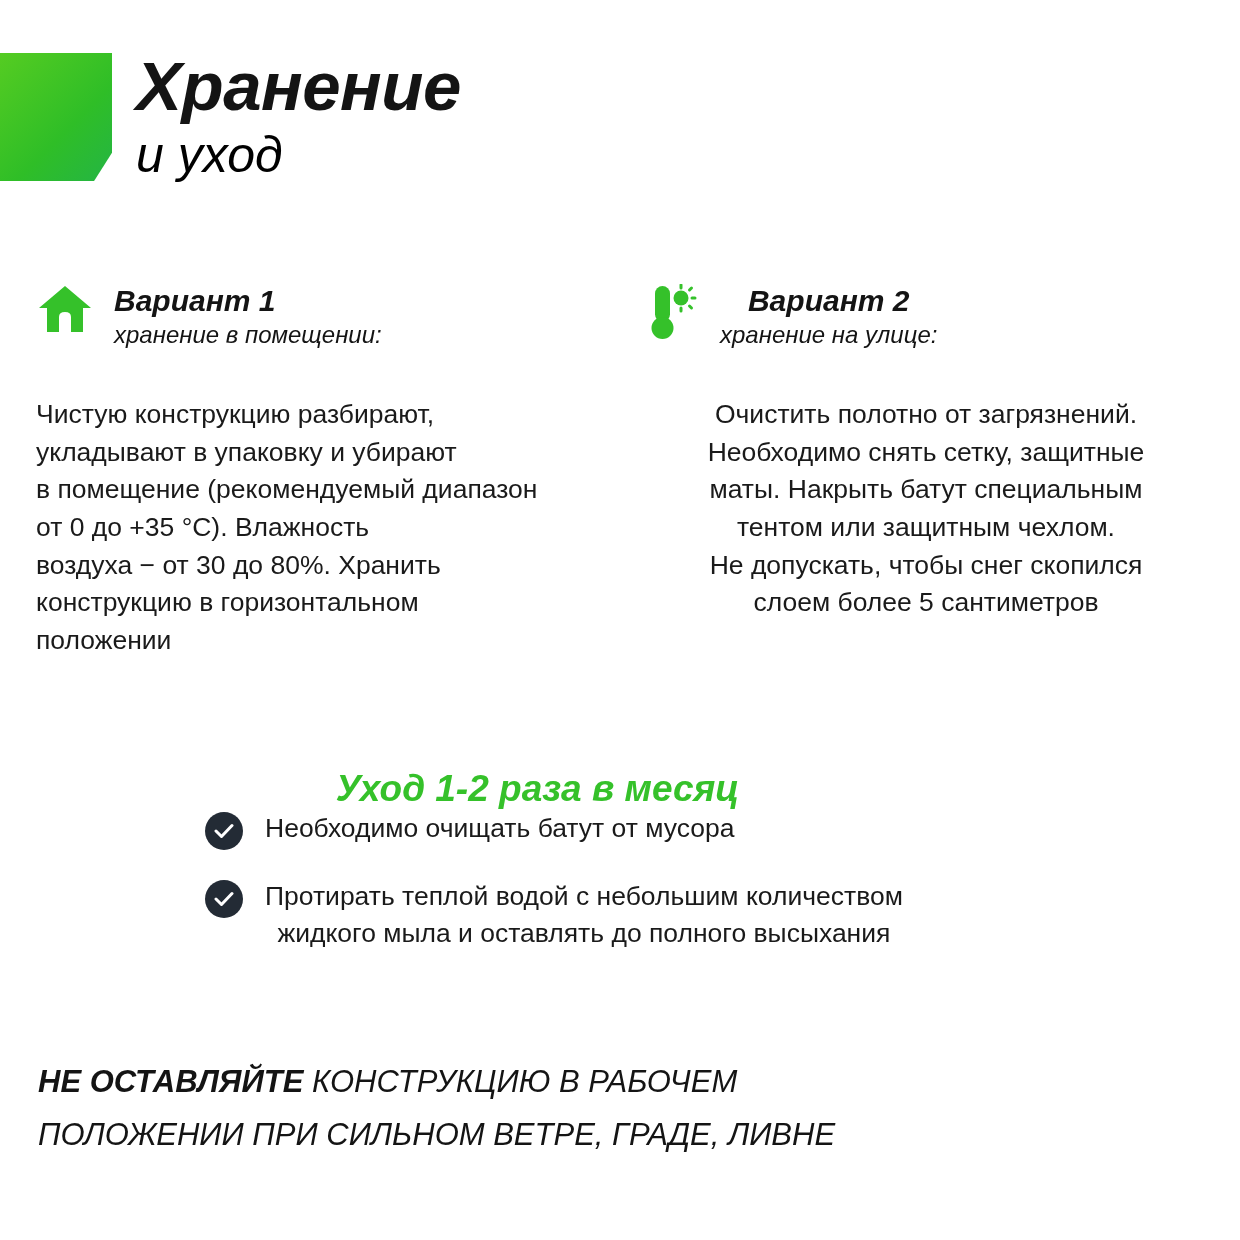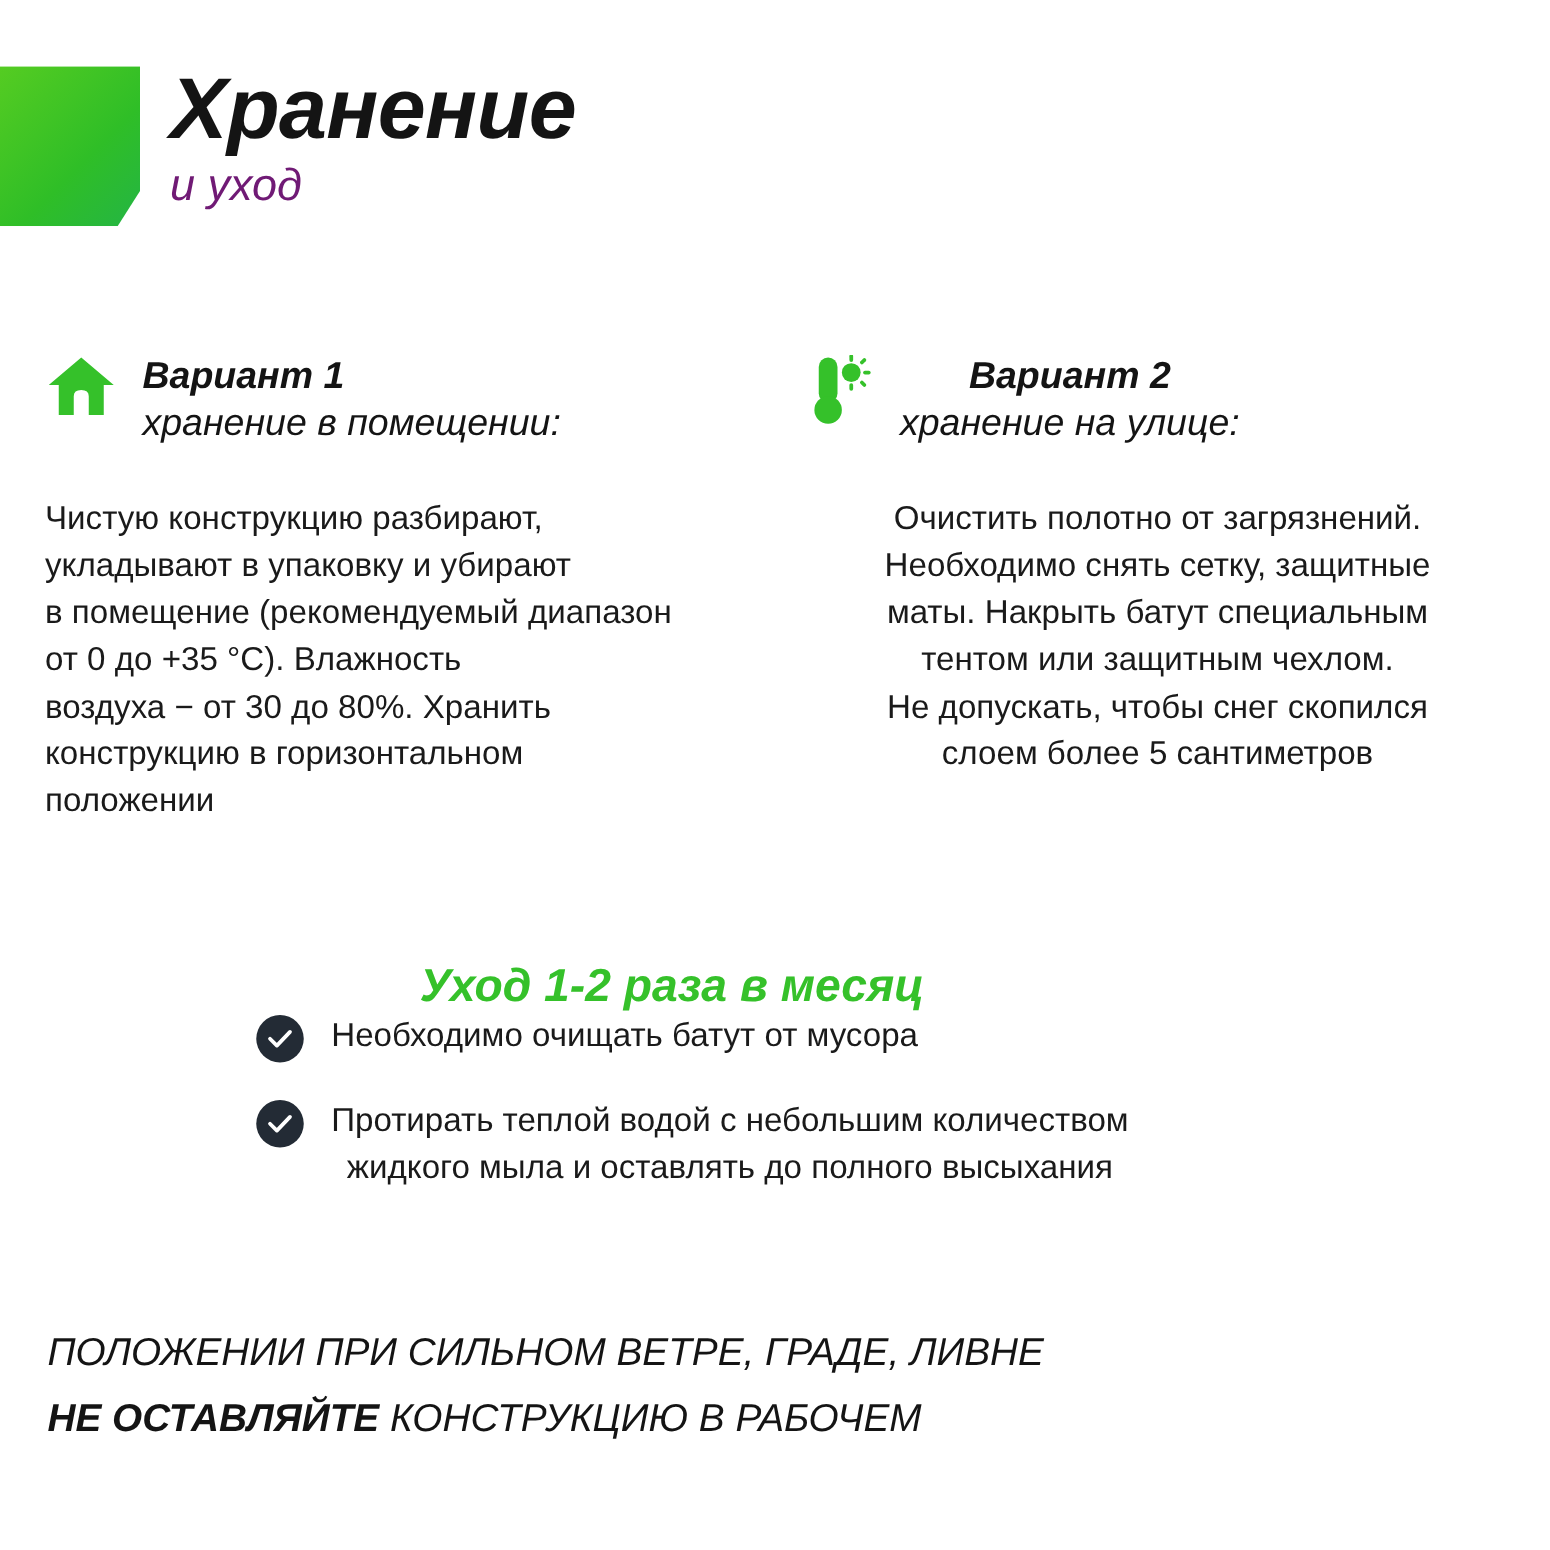--- a/index.html
+++ b/index.html
@@ -40,26 +40,26 @@
   .title-main {
     font-size: 69px;
     font-weight: bold;
     font-style: italic;
     letter-spacing: -0.5px;
     line-height: 1.02;
     color: #141414;
     white-space: nowrap;
   }
   .title-sub {
-    font-size: 36px;
+    font-size: 50px;
     font-style: italic;
     font-weight: normal;
     line-height: 1.1;
     margin-top: 6px;
-    color: #701a75;
+    color: #000000;
     white-space: nowrap;
   }
 
   
   .options {
     position: absolute;
     left: 0;
     top: 282px;
     width: 1240px;
     display: flex;
@@ -91,21 +91,21 @@
   }
   .opt-title {
     font-size: 30px;
     font-weight: bold;
     font-style: italic;
     line-height: 1.25;
     color: #141414;
     white-space: nowrap;
   }
   .opt-subtitle {
-    font-size: 30px;
+    font-size: 24px;
     font-style: italic;
     font-weight: normal;
     line-height: 1.25;
     color: #141414;
     white-space: nowrap;
   }
   .opt-body {
     font-size: 26.5px;
     line-height: 1.42;
     color: #1a1a1a;
@@ -257,15 +257,15 @@
       <svg width="20" height="16" viewBox="0 0 20 16" aria-hidden="true">
         <path d="M2 8 L7.5 13.5 L18 2.5" fill="none" stroke="#ffffff" stroke-width="3" stroke-linecap="round" stroke-linejoin="round"></path>
       </svg>
     </div>
     <div class="care-text">Протирать теплой водой с небольшим количеством
 жидкого мыла и оставлять до полного высыхания</div>
   </div>
 </div>
 
 <div class="footer">
+  <div class="footer-line"><span class="footer-strong">НЕ ОСТАВЛЯЙТЕ</span><span> КОНСТРУКЦИЮ В РАБОЧЕМ</span></div>
   <div class="footer-line">ПОЛОЖЕНИИ ПРИ СИЛЬНОМ ВЕТРЕ, ГРАДЕ, ЛИВНЕ</div>
-  <div class="footer-line"><span class="footer-strong">НЕ ОСТАВЛЯЙТЕ</span><span> КОНСТРУКЦИЮ В РАБОЧЕМ</span></div>
 </div>
 
 </body></html>

